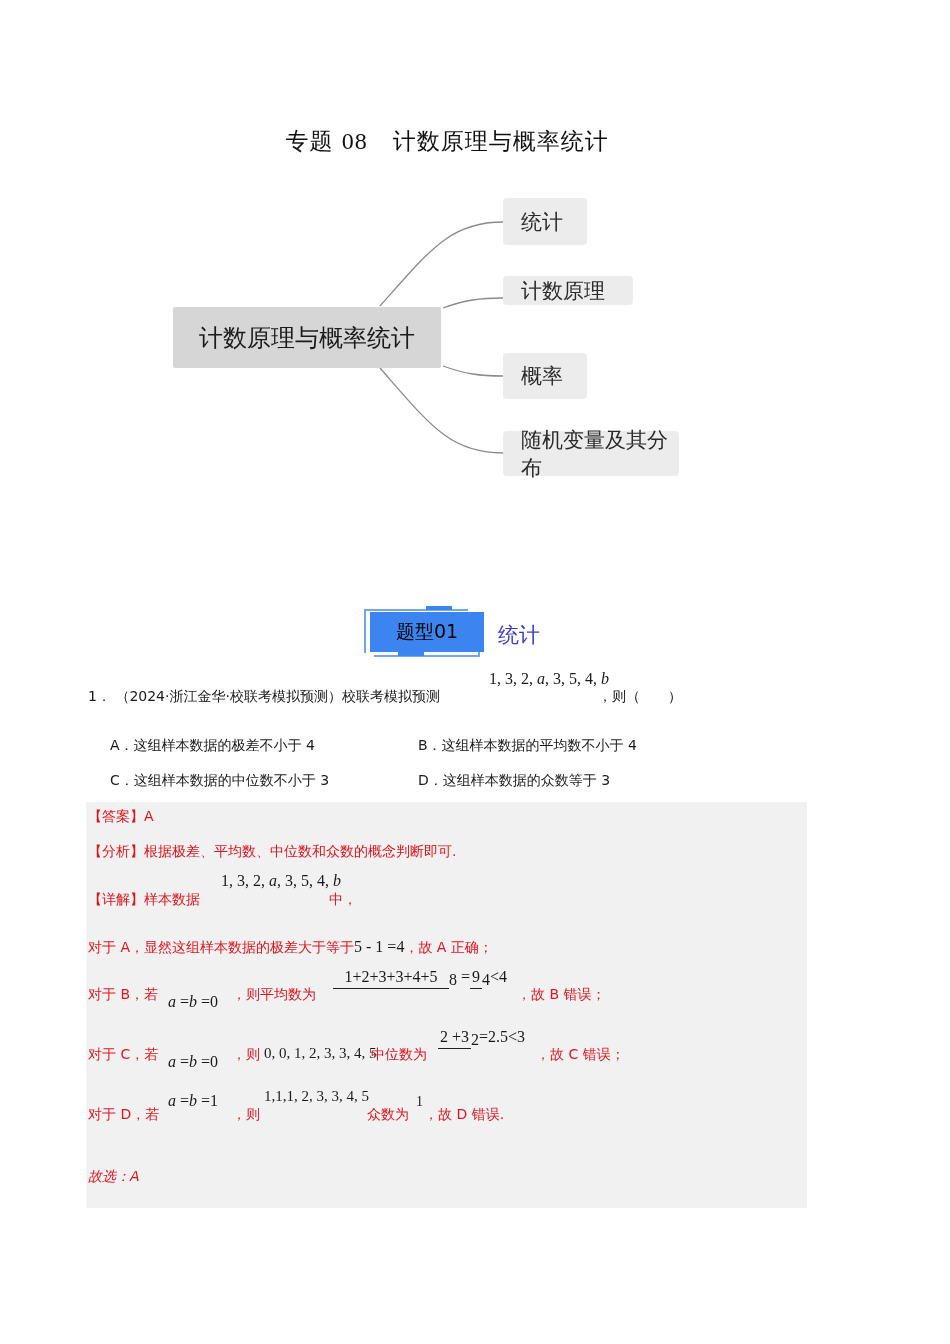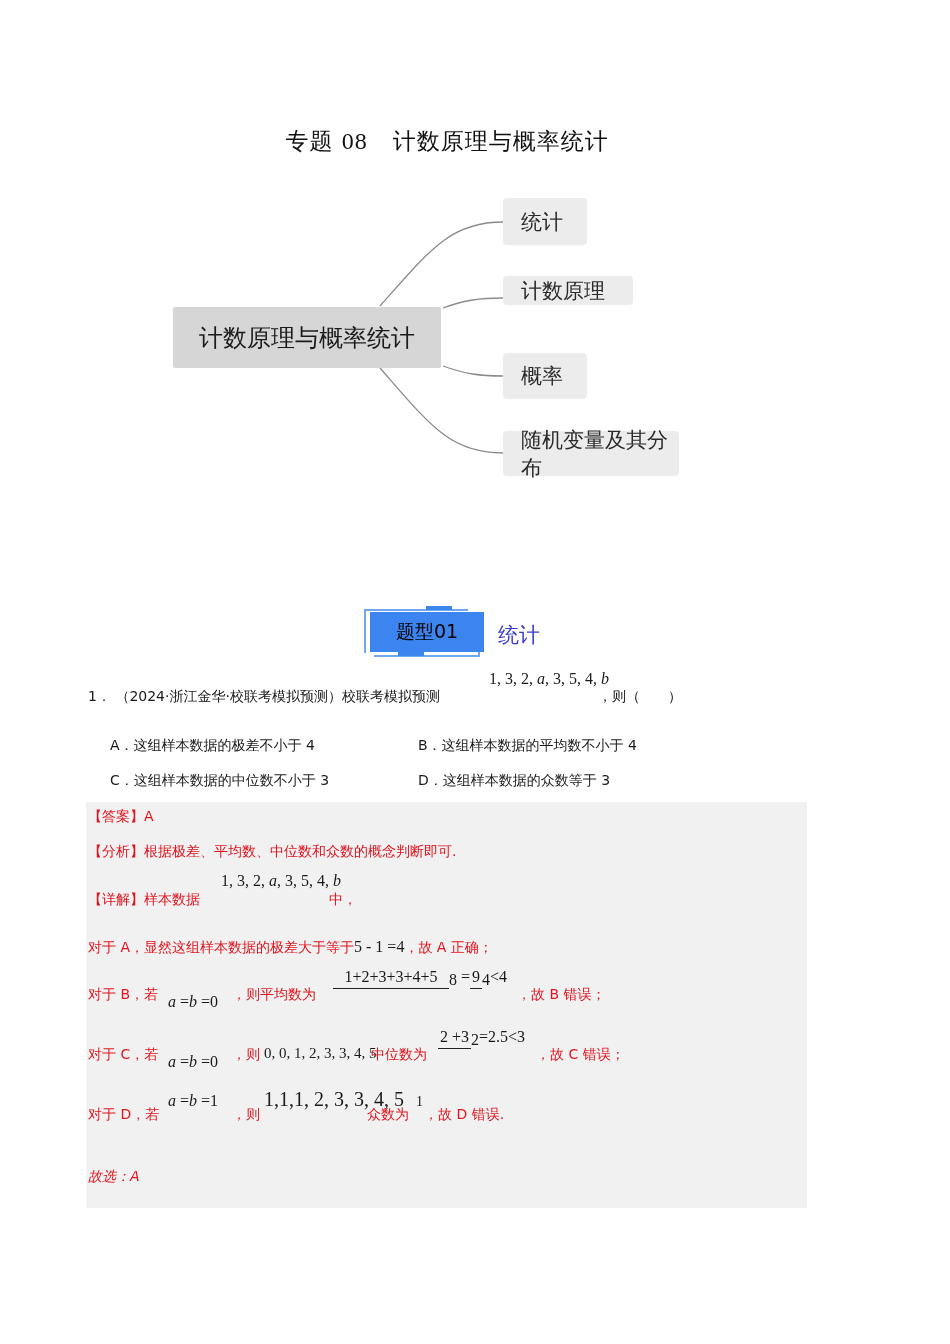--- a/index.html
+++ b/index.html
@@ -140,18 +140,18 @@
   <span class="frac">
       <span class="n">2 +3</span>
       <span class="d">2</span>
     </span><span>=2.5&lt;3</span>
 </div>
 <div class="abs red" style="left:536px;top:1046px;">，故 C 错误；</div>
 
 <div class="abs red" style="left:88px;top:1106px;">对于 D，若</div>
 <div class="abs math" style="left:168px;top:1092px;"><i>a</i> =<i>b</i> =1</div>
 <div class="abs red" style="left:232px;top:1106px;">，则</div>
-<div class="abs math" style="left:264px;top:1088px;font-size:20px;">1,1,1, 2, 3, 3, 4, 5</div>
+<div class="abs math" style="left:264px;top:1088px;font-size:15px;">1,1,1, 2, 3, 3, 4, 5</div>
 <div class="abs red" style="left:367px;top:1106px;">众数为</div>
 <div class="abs math" style="left:416px;top:1094px;font-size:14px;">1</div>
 <div class="abs red" style="left:424px;top:1106px;">，故 D 错误.</div>
 
 <div class="abs red" style="left:88px;top:1168px;font-style:italic;">故选：A</div>
 
 </body></html>

